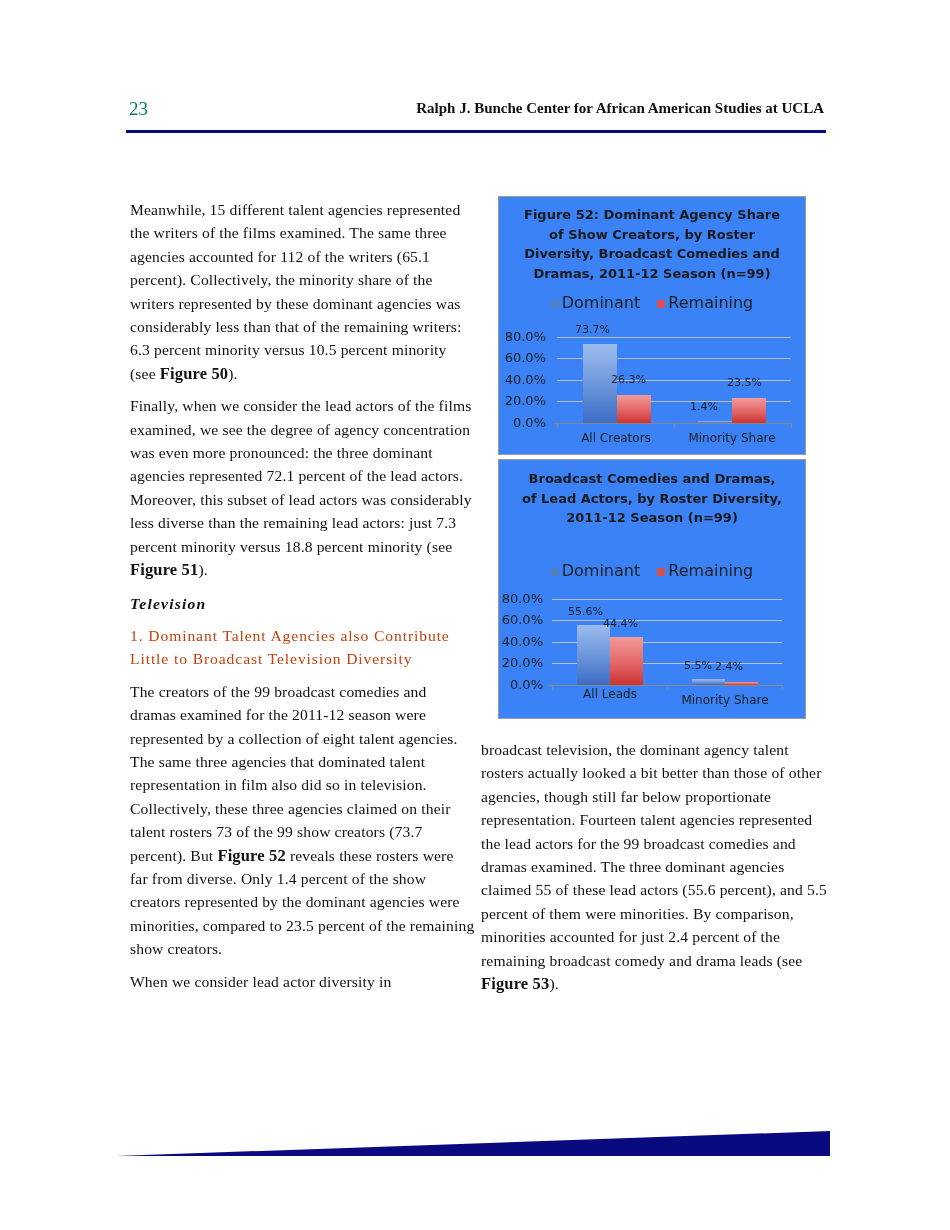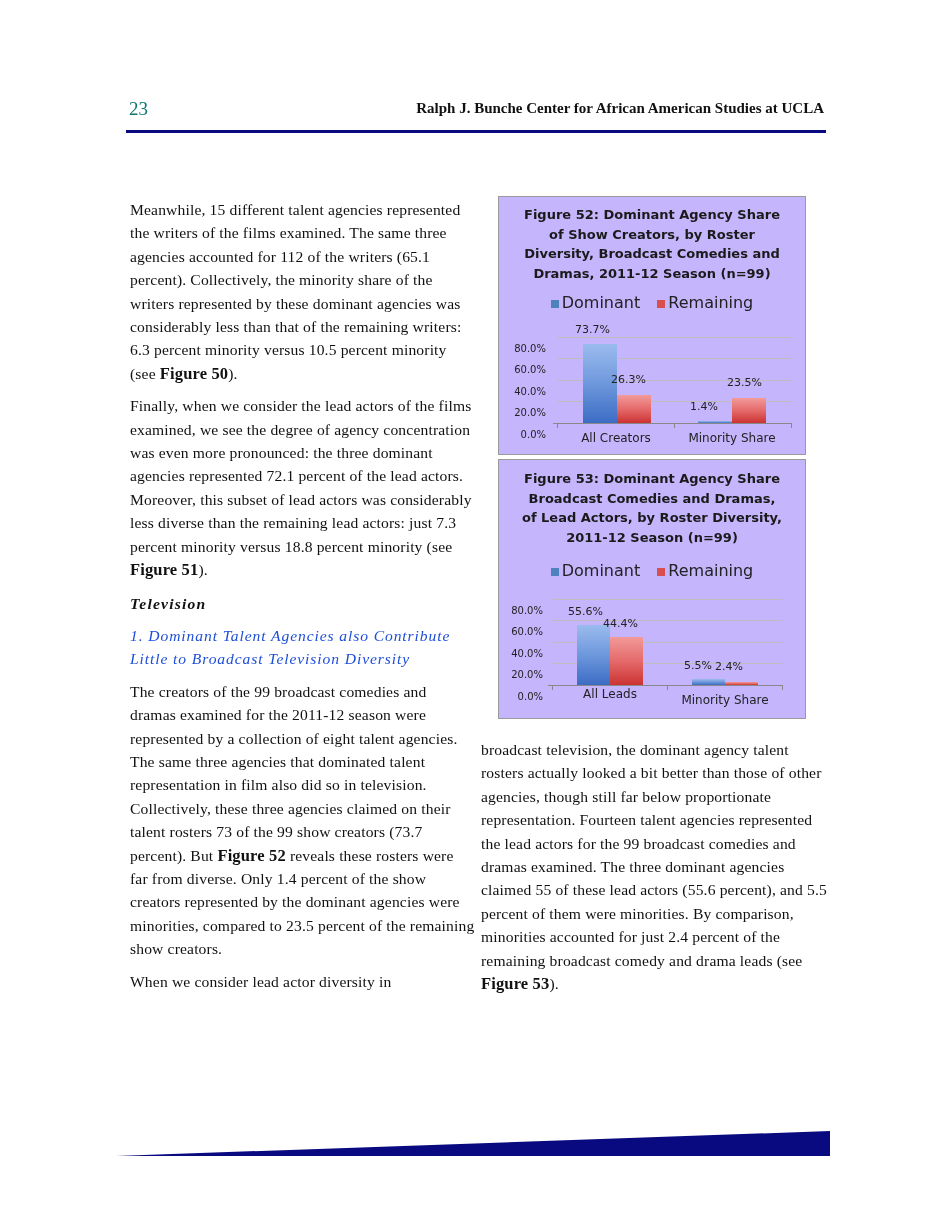--- a/index.html
+++ b/index.html
@@ -7,27 +7,27 @@
   .abs { position: absolute; }
   .page-number { left: 129px; top: 98px; font-size: 19px; color: #0f766e; }
   .running-head { right: 126px; top: 100px; font-size: 15px; font-weight: bold; color: #111; }
   .header-rule { left: 126px; top: 130px; width: 700px; height: 3px; background: #0a0a80; }
   .col { font-size: 15.6px; line-height: 23.4px; letter-spacing: 0.15px; }
   .col p { margin: 0 0 9px 0; }
   .col b { font-weight: bold; font-size: 16.5px; }
   .col-left { left: 130px; top: 198px; width: 345px; }
   .col-right { left: 481px; top: 738px; width: 350px; }
   .sec-head { font-style: italic; font-weight: bold; letter-spacing: 1.2px; margin: 10px 0 9px 0; }
-  .sub-head { font-style: italic; color: #1d4ed8; letter-spacing: 0.9px; margin: 0 0 9px 0; }
-  .figure { border: 1.5px solid #9a9a9a; background: #c4b5fd; font-family: "DejaVu Sans", "Liberation Sans", sans-serif; }
+  .sub-head { color: #c2410c; letter-spacing: 0.9px; margin: 0 0 9px 0; }
+  .figure { border: 1.5px solid #9a9a9a; background: #3b82f6; font-family: "DejaVu Sans", "Liberation Sans", sans-serif; }
   .fig-title { position: absolute; left: 0; width: 100%; text-align: center; font-weight: bold; font-size: 13px; line-height: 19.5px; color: #1a1a1a; }
   .legend { position: absolute; left: 0; width: 100%; text-align: center; font-size: 16px; color: #222; }
   .legend .sw { display: inline-block; width: 8px; height: 8px; margin-right: 3px; vertical-align: 0px; }
   .legend .item { margin: 0 6px; }
-  .ytick { position: absolute; font-size: 10px; color: #222; text-align: right; width: 44px; margin-top: 14px; }
+  .ytick { position: absolute; font-size: 13px; color: #222; text-align: right; width: 44px; }
   .grid { position: absolute; height: 1px; background: #bdbdbd; }
   .axis { position: absolute; height: 1px; background: #888; }
   .tick { position: absolute; width: 1px; height: 5px; background: #888; }
   .bar-blue { position: absolute; background: linear-gradient(to bottom, #9bbbee 0%, #6e98dc 50%, #3c6cc4 100%); }
   .bar-red { position: absolute; background: linear-gradient(to bottom, #f29a9a 0%, #e56a6a 50%, #cc3333 100%); }
   .dlabel { position: absolute; font-size: 11px; color: #222; text-align: left; width: 50px; }
   .xlabel { position: absolute; font-size: 12px; color: #222; text-align: center; width: 120px; }
   .footer-wedge { left: 116px; top: 1131px; width: 714px; height: 26px; }
 </style>
 </head>
@@ -83,21 +83,20 @@
   <div class="dlabel" style="left:76px; top:126px;">73.7%</div>
   <div class="dlabel" style="left:112px; top:176px;">26.3%</div>
   <div class="dlabel" style="left:191px; top:203px;">1.4%</div>
   <div class="dlabel" style="left:228px; top:179px;">23.5%</div>
   <div class="xlabel" style="left:57px; top:234px;">All Creators</div>
   <div class="xlabel" style="left:173px; top:234px;">Minority Share</div>
 </div>
 
 <div class="abs figure" style="left:498px; top:459px; width:306px; height:258px;">
   <div class="fig-title" style="top:9px;">
-    <div>Figure 53:  Dominant Agency Share</div>
     <div>Broadcast Comedies and Dramas,</div>
     <div>of Lead Actors, by Roster Diversity,</div>
     <div>2011-12 Season (n=99)</div>
   </div>
   <div class="legend" style="top:101px;">
     <span class="item"><span class="sw" style="background:#4f81bd;"></span><span>Dominant</span></span>
     <span class="item"><span class="sw" style="background:#d94f4f;"></span><span>Remaining</span></span>
   </div>
 
   <div class="ytick" style="left:0px; top:131px;">80.0%</div>

